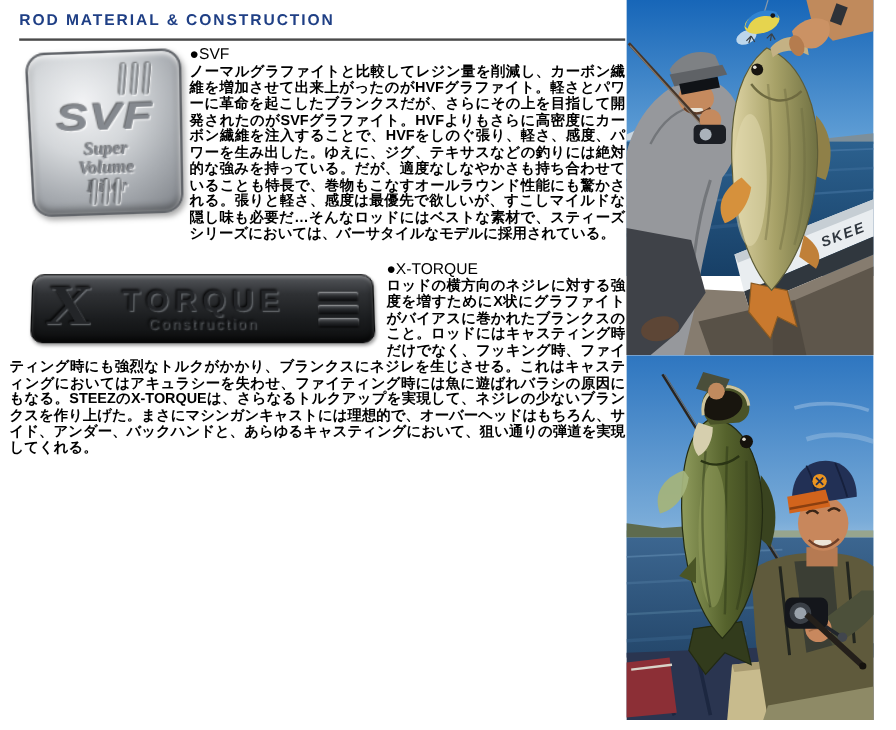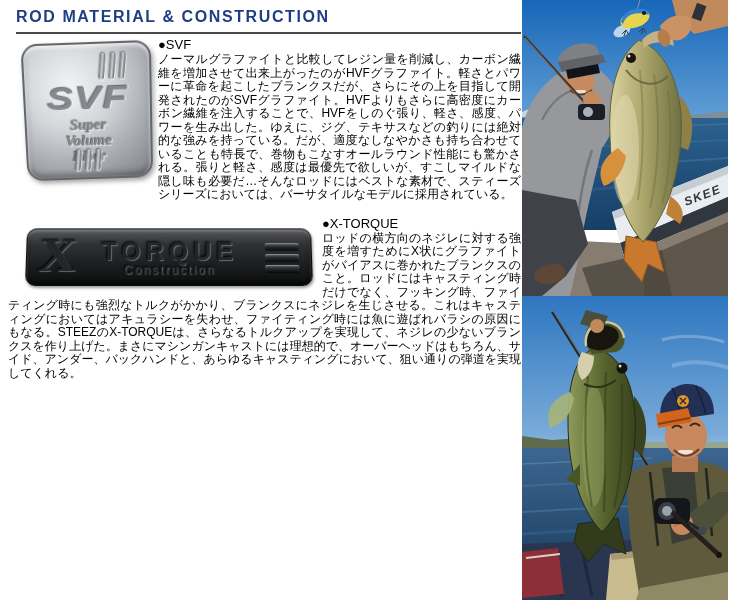--- a/index.html
+++ b/index.html
@@ -2,28 +2,28 @@
 <html><head>
 <meta charset="utf-8">
 <style>
   html,body{margin:0;padding:0;}
   body{
     width:747px;height:608px;background:#ffffff;position:relative;overflow:hidden;
     font-family:"Liberation Sans","DejaVu Sans",sans-serif;color:#000;
   }
   .left-col{position:absolute;left:0;top:0;width:521px;}
   .page-header{
-    margin:9px 0 0 16px;color:#1f3f85;font-size:16px;font-weight:bold;
+    margin:9px 0 0 16px;color:#1f3f85;font-size:13px;font-weight:bold;
     letter-spacing:1.6px;line-height:15px;
   }
   .header-rule{margin:8px 0 0 16px;width:505px;height:2px;background:#4a4a4a;}
 
   .section{font-size:12px;line-height:13.5px;color:#000;}
   .section-label{font-size:13px;line-height:15px;}
-  .section p{margin:1px 0 0 8px;text-align:justify;}
+  .section p{margin:1px 0 0 8px;text-align:justify;font-weight:bold;}
 
   
   .svf-section{margin-top:3px;}
   .badge-float-svf{float:left;width:158px;height:150px;margin:2px 0 2px 0;position:relative;}
   .svf-badge{
     position:absolute;left:24px;top:4px;width:128px;height:138px;border-radius:16px;
     background:radial-gradient(circle at 35% 30%, #f2f3f5 0%, #d4d7da 35%, #a9adb2 65%, #7c8086 100%);
     border:2px solid #63666b;box-sizing:border-box;
     transform:perspective(420px) rotateX(-7deg) rotate(-2deg);
     box-shadow:inset 0 2px 4px rgba(255,255,255,.9), inset 0 -4px 6px rgba(0,0,0,.35), 2px 3px 5px rgba(0,0,0,.35);

